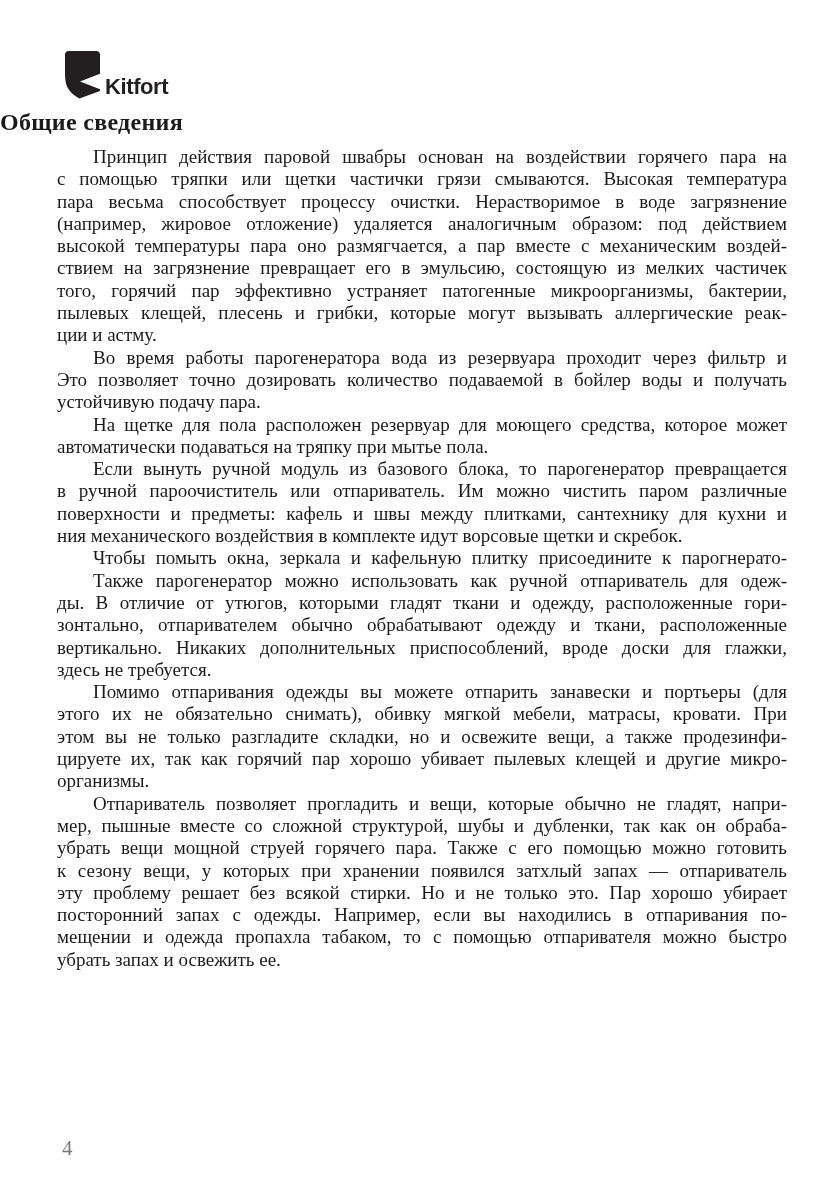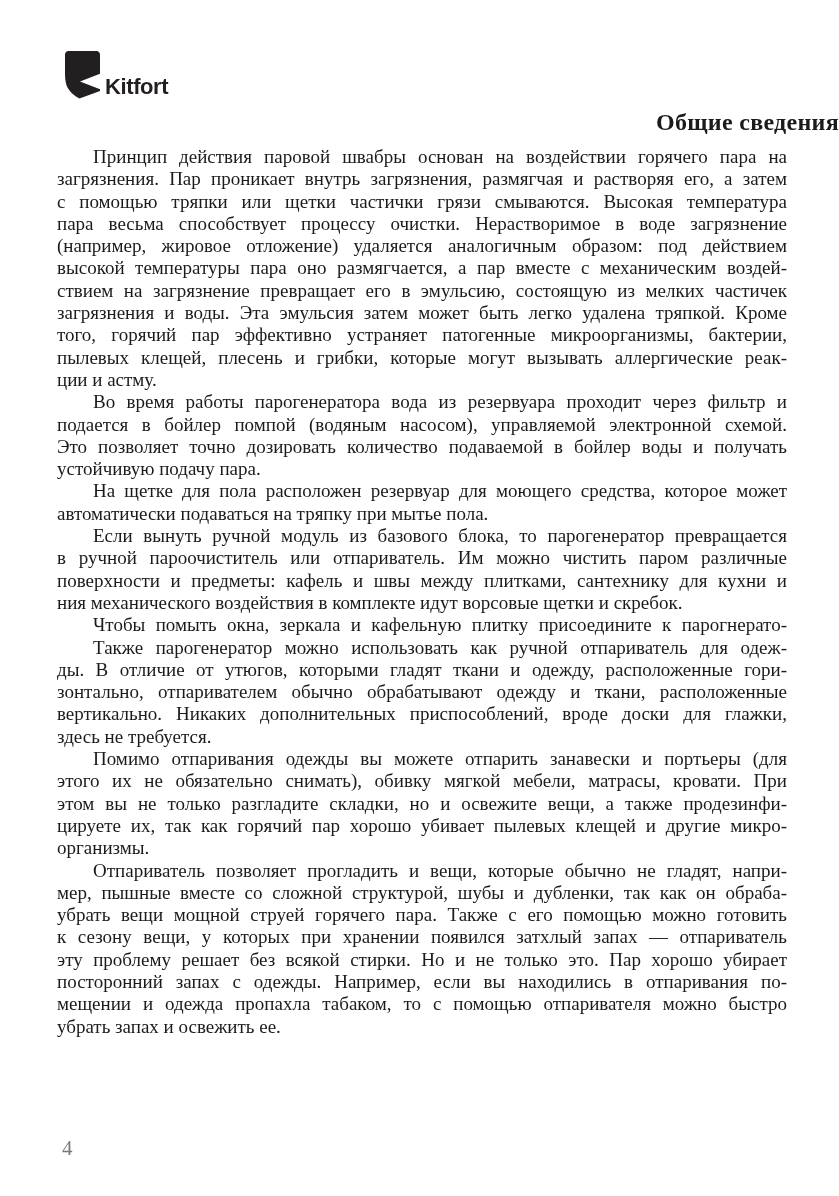--- a/index.html
+++ b/index.html
@@ -29,21 +29,21 @@
     font-size:22px;
     letter-spacing:-0.4px;
     color:#231f20;
     margin-left:5px;
     margin-bottom:1px;
     line-height:1;
   }
   
   .title{
     position:absolute;top:93px;left:0;width:839px;
-    text-align:right;
+    text-align:left;
     font-weight:bold;
     font-size:24px;
     letter-spacing:0.3px;
   }
   
   .body-text{
     position:absolute;left:57px;top:146px;width:730px;
     font-size:19px;
   }
   .para{margin:0;padding:0;}
@@ -77,34 +77,31 @@
       <path fill="#ffffff" d="M35.6 22.5 L15 30.5 L35.6 38.5 Z"></path>
     </svg>
     <span class="logo-word">Kitfort</span>
   </div>
 
   <h1 class="title">Общие сведения</h1>
 
   <div class="body-text">
       <div class="para">
         <div class="line first jl">Принцип действия паровой швабры основан на воздействии горячего пара на</div>
-        <div class="line jl">загрязнения. Пар проникает внутрь загрязнения, размягчая и растворяя его, а затем</div>
         <div class="line jl">с помощью тряпки или щетки частички грязи смываются. Высокая температура</div>
         <div class="line jl">пара весьма способствует процессу очистки. Нерастворимое в воде загрязнение</div>
         <div class="line jl">(например, жировое отложение) удаляется аналогичным образом: под действием</div>
         <div class="line jl">высокой температуры пара оно размягчается, а пар вместе с механическим воздей-</div>
         <div class="line jl">ствием на загрязнение превращает его в эмульсию, состоящую из мелких частичек</div>
-        <div class="line jl">загрязнения и воды. Эта эмульсия затем может быть легко удалена тряпкой. Кроме</div>
         <div class="line jl">того, горячий пар эффективно устраняет патогенные микроорганизмы, бактерии,</div>
         <div class="line jl">пылевых клещей, плесень и грибки, которые могут вызывать аллергические реак-</div>
         <div class="line">ции и астму.</div>
       </div>
       <div class="para">
         <div class="line first jl">Во время работы парогенератора вода из резервуара проходит через фильтр и</div>
-        <div class="line jl">подается в бойлер помпой (водяным насосом), управляемой электронной схемой.</div>
         <div class="line jl">Это позволяет точно дозировать количество подаваемой в бойлер воды и получать</div>
         <div class="line">устойчивую подачу пара.</div>
       </div>
       <div class="para">
         <div class="line first jl">На щетке для пола расположен резервуар для моющего средства, которое может</div>
         <div class="line">автоматически подаваться на тряпку при мытье пола.</div>
       </div>
       <div class="para">
         <div class="line first jl">Если вынуть ручной модуль из базового блока, то парогенератор превращается</div>
         <div class="line jl">в ручной пароочиститель или отпариватель. Им можно чистить паром различные</div>

